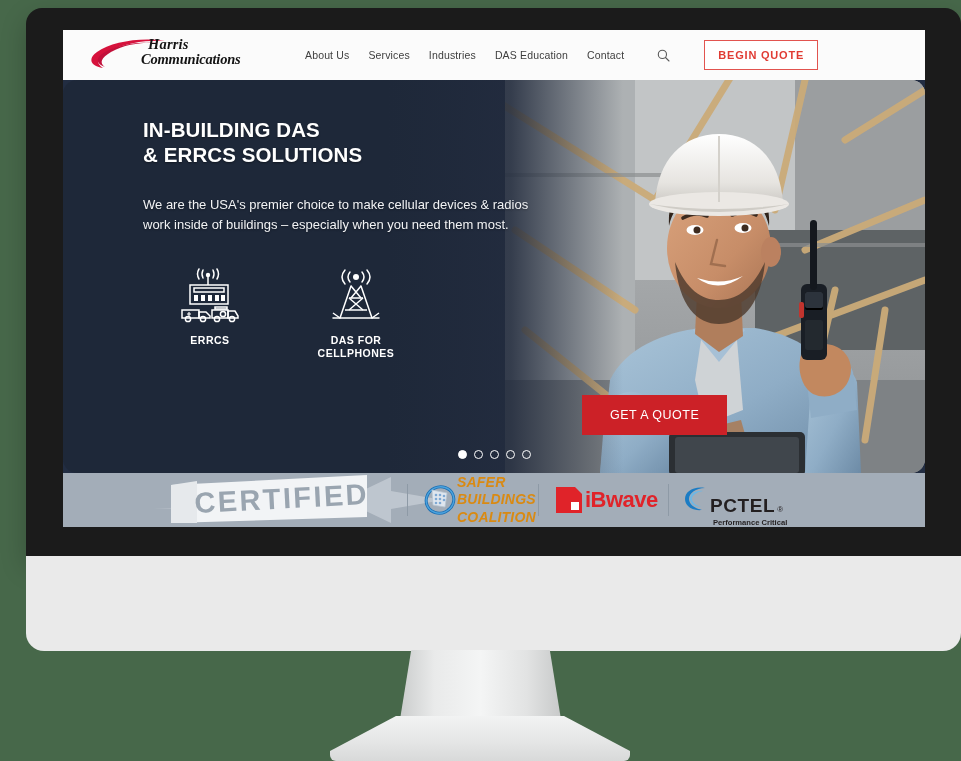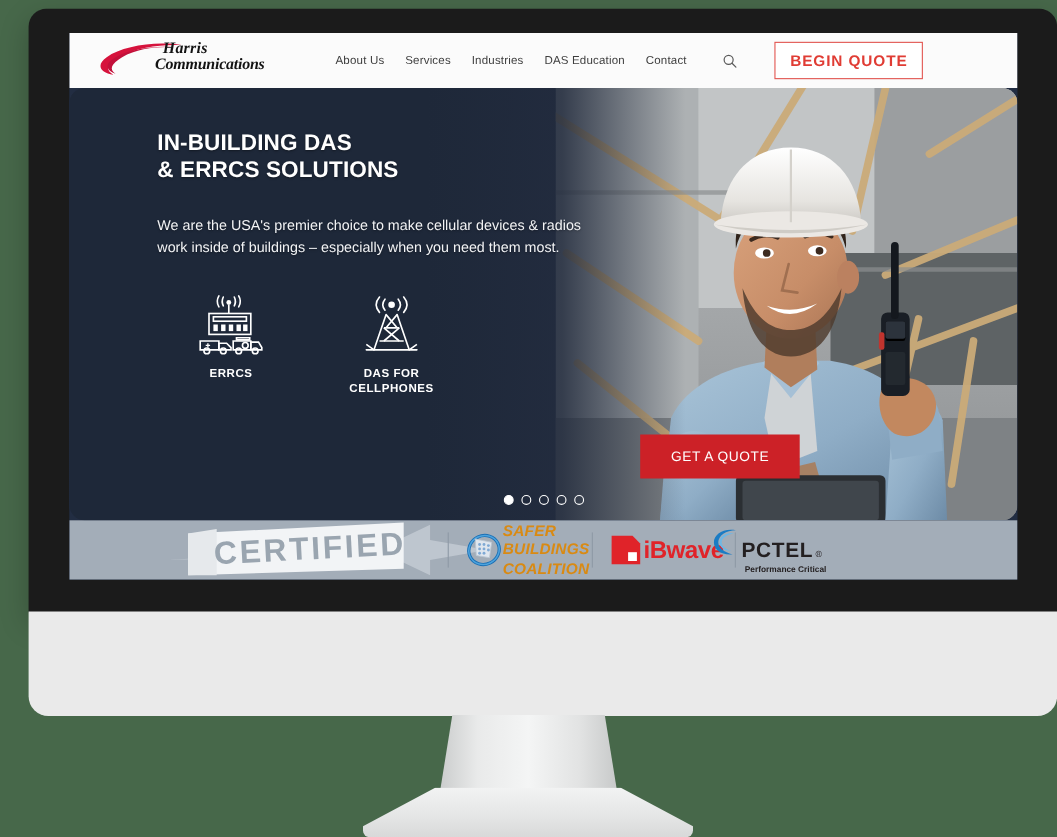--- a/index.html
+++ b/index.html
@@ -91,21 +91,21 @@
     color: #3e3e3e;
     letter-spacing: .15px;
     white-space: nowrap;
     cursor: pointer;
   }
   #search-button { margin-left: 14px; cursor: pointer; display:flex; align-items:center; }
   #begin-quote-button {
     margin-left: 15px;
     border: 1px solid #e2544f;
     color: #e03c34;
-    font-size: 14px;
+    font-size: 11px;
     font-weight: 700;
     letter-spacing: .8px;
     padding: 8px 13px;
     background: #fff;
     cursor: pointer;
     white-space: nowrap;
   }
 
   
   #hero {
@@ -190,21 +190,21 @@
   #cert-banner {
     position: absolute; left: 90px; top: -2px; width: 290px; height: 58px;
   }
   .cert-logo { position: absolute; display: flex; align-items: center; height: 54px; }
   .cert-divider { position: absolute; top: 11px; width: 1px; height: 32px; background: #8e9aa6; }
 
   #sbc-logo { left: 360px; }
   #sbc-text { color: #d98a13; font-size: 14px; font-weight: 700; line-height: 1.22; letter-spacing: .2px; font-style: italic; }
   #ibwave-logo { left: 490px; }
   #ibwave-text { color: #e02329; font-size: 22px; font-weight: 700; letter-spacing: -.5px; }
-  #pctel-logo { left: 584px; flex-direction: column; align-items: flex-start; justify-content: center; }
+  #pctel-logo { left: 620px; flex-direction: column; align-items: flex-start; justify-content: flex-end; }
   #pctel-main { display: flex; align-items: baseline; }
   #pctel-text { color: #231f20; font-size: 19px; font-weight: 700; letter-spacing: .6px; }
   #pctel-reg { color: #231f20; font-size: 8px; margin-left: 2px; }
   #pctel-tag { color: #231f20; font-size: 7.6px; font-weight: 700; margin-left: 30px; margin-top: 1px; }
 </style>
 </head>
 <body>
 
 <div id="monitor-shell"></div>
 <div id="monitor-chin"></div>

